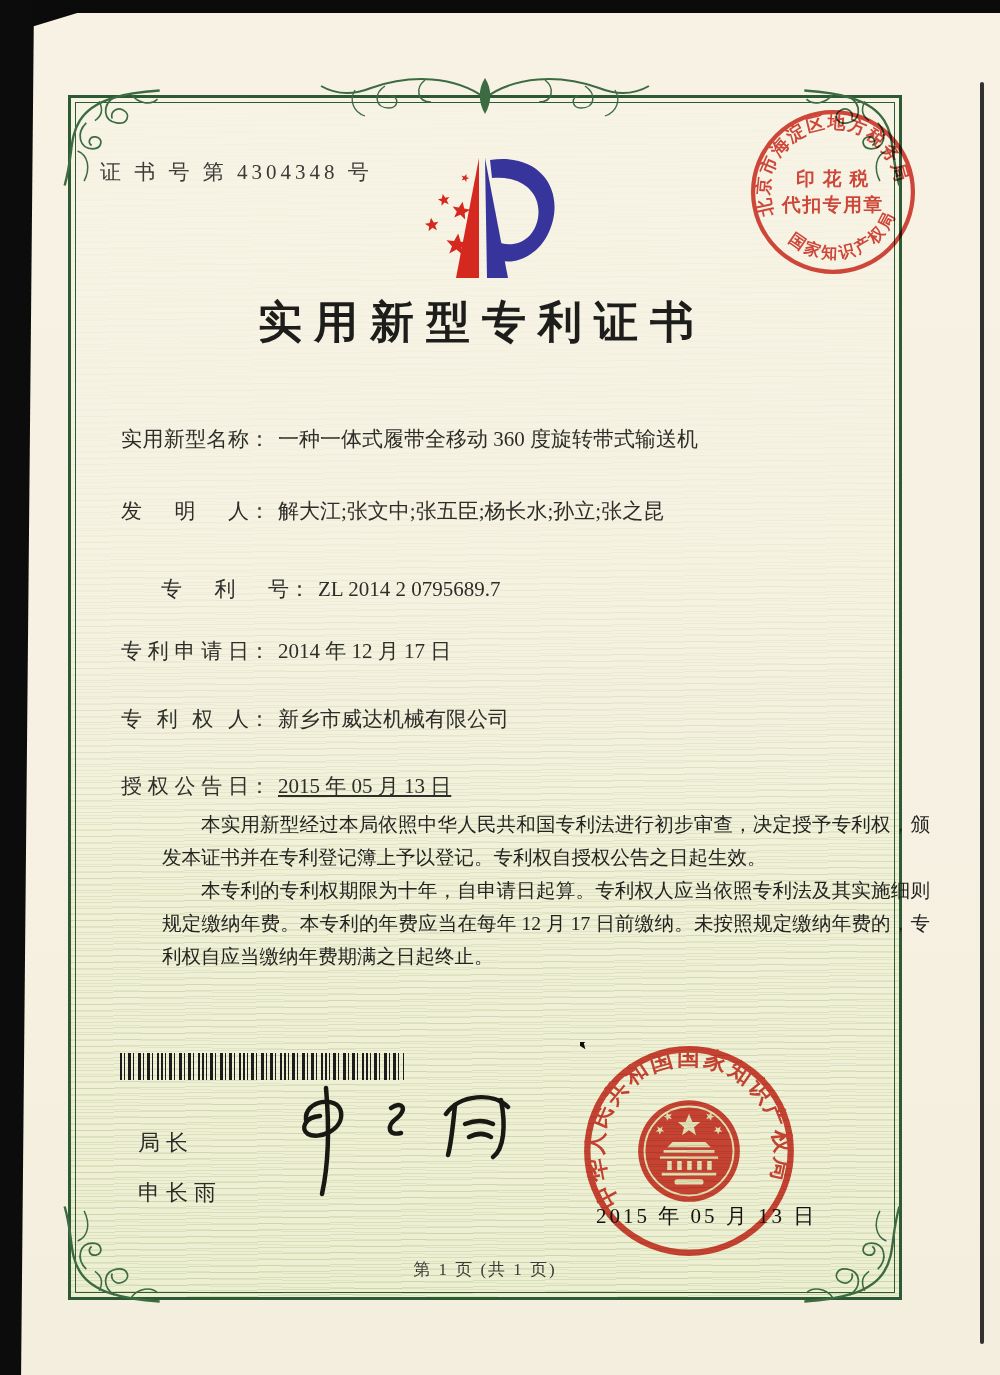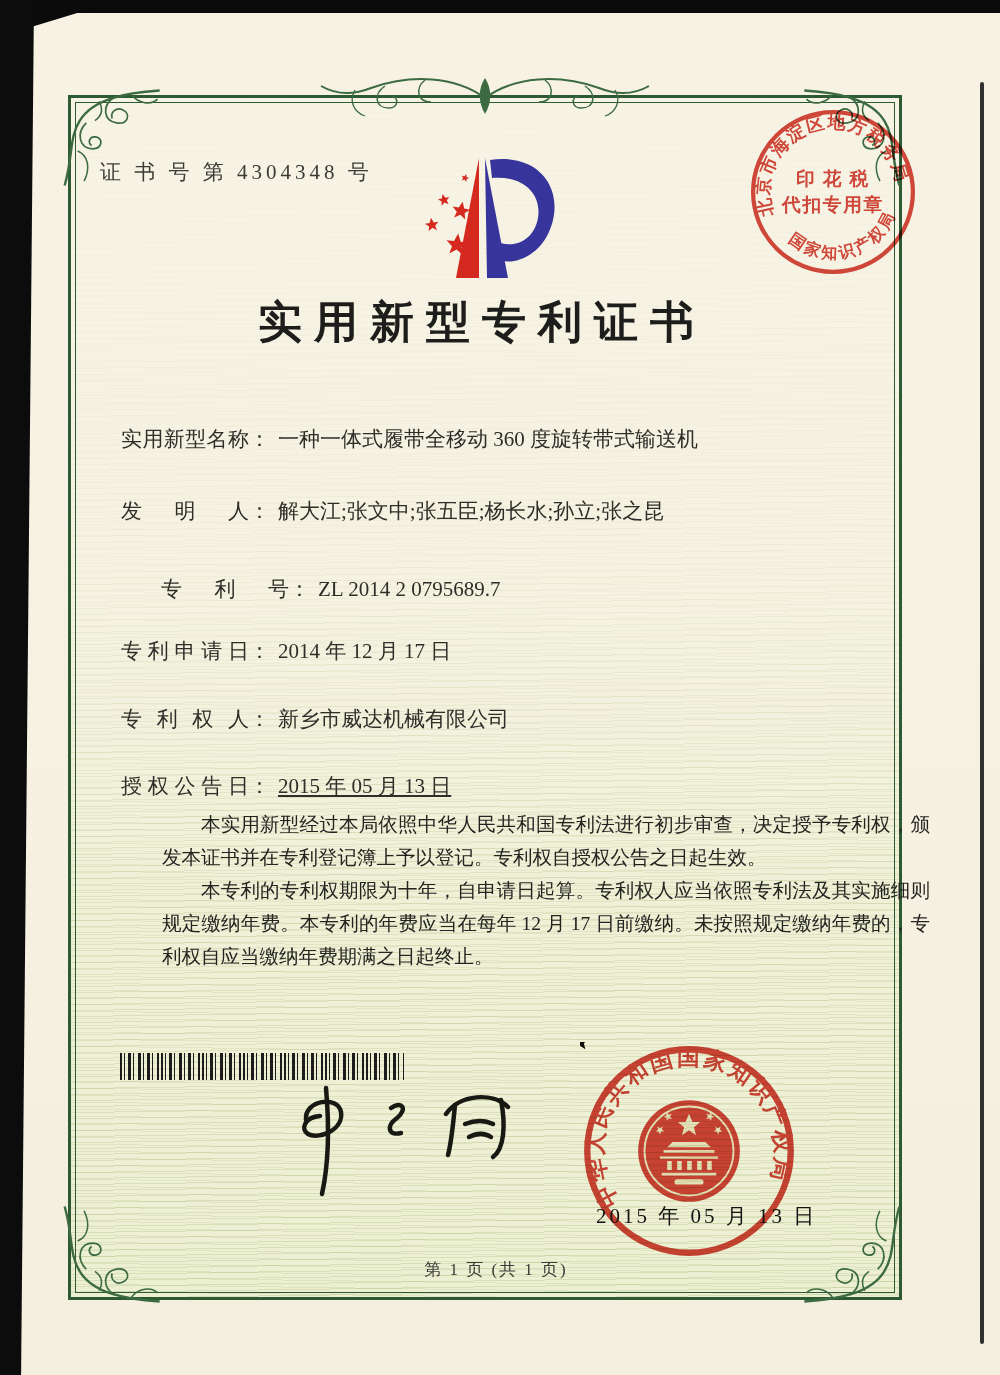--- a/index.html
+++ b/index.html
@@ -44,21 +44,21 @@
       #1c1c1c 0 2px,transparent 2px 4px,#1c1c1c 4px 5px,transparent 5px 8px,
       #1c1c1c 8px 11px,transparent 11px 13px,#1c1c1c 13px 14px,transparent 14px 18px,
       #1c1c1c 18px 21px,transparent 21px 23px,#1c1c1c 23px 24px,transparent 24px 27px,
       #1c1c1c 27px 30px,transparent 30px 32px,#1c1c1c 32px 33px,transparent 33px 37px,
       #1c1c1c 37px 39px,transparent 39px 41px);
   }
   .director{position:absolute;left:138px;top:1128px;font-size:22px;color:#2c2c28;letter-spacing:6px;}
   .director div{margin-bottom:20px;}
   .signature{position:absolute;left:278px;top:1082px;}
   .issue-date{position:absolute;left:596px;top:1202px;font-size:21px;letter-spacing:3px;color:#141210;z-index:6;white-space:nowrap;}
-  .page-footer{position:absolute;left:68px;top:1258px;width:834px;text-align:center;font-size:17px;color:#3c3c36;letter-spacing:2px;padding-left:11px;}
+  .page-footer{position:absolute;left:68px;top:1258px;width:834px;text-align:center;font-size:17px;color:#3c3c36;letter-spacing:2px;}
 
   .tax-seal{position:absolute;left:748px;top:107px;width:170px;height:170px;mix-blend-mode:multiply;opacity:.93;}
   .office-seal{position:absolute;left:580px;top:1042px;width:218px;height:218px;mix-blend-mode:multiply;opacity:.95;z-index:5;}
   .logo{position:absolute;left:398px;top:148px;width:172px;height:140px;}
 </style>
 </head>
 <body>
 
 <div class="canvas">
 
@@ -187,20 +187,24 @@
     </div>
   </div>
 
   <div class="paras">
     <p>本实用新型经过本局依照中华人民共和国专利法进行初步审查，决定授予专利权，颁发本证书并在专利登记簿上予以登记。专利权自授权公告之日起生效。</p>
     <p>本专利的专利权期限为十年，自申请日起算。专利权人应当依照专利法及其实施细则规定缴纳年费。本专利的年费应当在每年 12 月 17 日前缴纳。未按照规定缴纳年费的，专利权自应当缴纳年费期满之日起终止。</p>
   </div>
 
   <div class="barcode"></div>
 
+  <div class="director">
+    <div>局长</div>
+    <div>申长雨</div>
+  </div>
 
   <svg class="signature" width="250" height="120" viewBox="0 0 250 120">
     <g fill="none" stroke="#191914" stroke-width="4.5" stroke-linecap="round">
       <path d="M28 38 C 26 18 60 13 63 30 C 66 48 40 58 30 52 C 22 47 27 35 42 34"></path>
       <path d="M48 6 C 51 40 51 80 44 112"></path>
       <path d="M113 26 C 124 18 130 27 119 36 C 108 44 110 54 123 51"></path>
       <path d="M168 32 C 182 12 215 10 230 25"></path>
       <path d="M177 23 C 175 44 173 62 170 73"></path>
       <path d="M223 18 C 228 44 226 67 215 75"></path>
       <path d="M187 42 C 197 38 207 38 215 42"></path>

